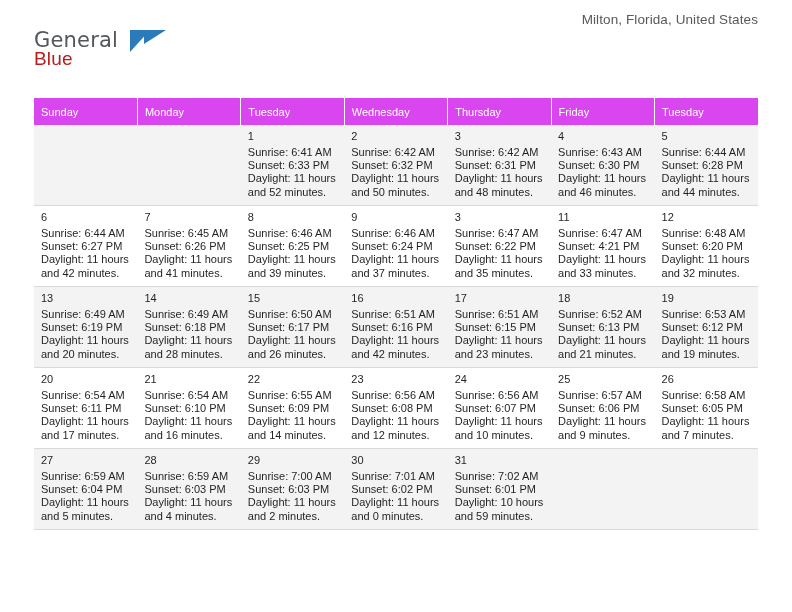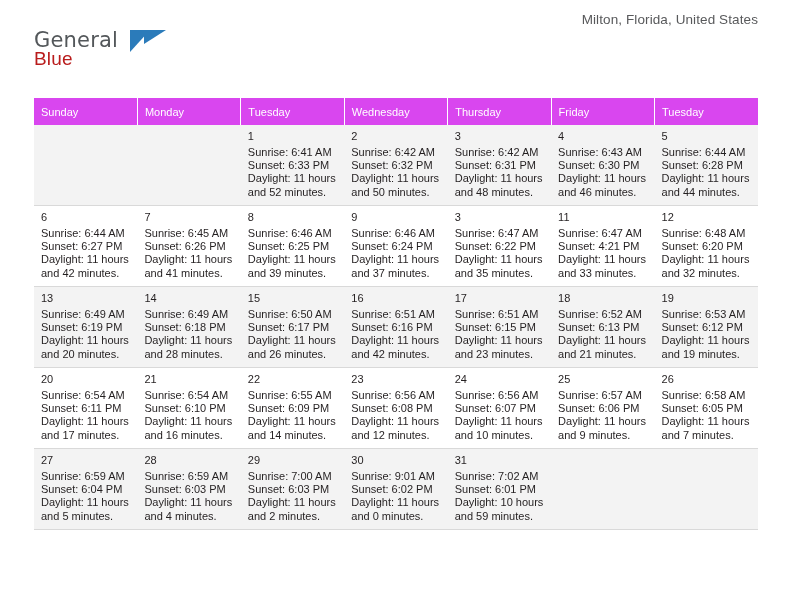--- a/index.html
+++ b/index.html
@@ -483,21 +483,21 @@
                 <div>Sunset: 6:03 PM</div>
                 <div>Daylight: 11 hours</div>
                 <div>and 2 minutes.</div>
               </div>
             </div>
           </td>
           <td>
             <div class="cell">
               <div class="daynum">30</div>
               <div class="info">
-                <div>Sunrise: 9:01 AM</div>
+                <div>Sunrise: 7:01 AM</div>
                 <div>Sunset: 6:02 PM</div>
                 <div>Daylight: 11 hours</div>
                 <div>and 0 minutes.</div>
               </div>
             </div>
           </td>
           <td>
             <div class="cell">
               <div class="daynum">31</div>
               <div class="info">

